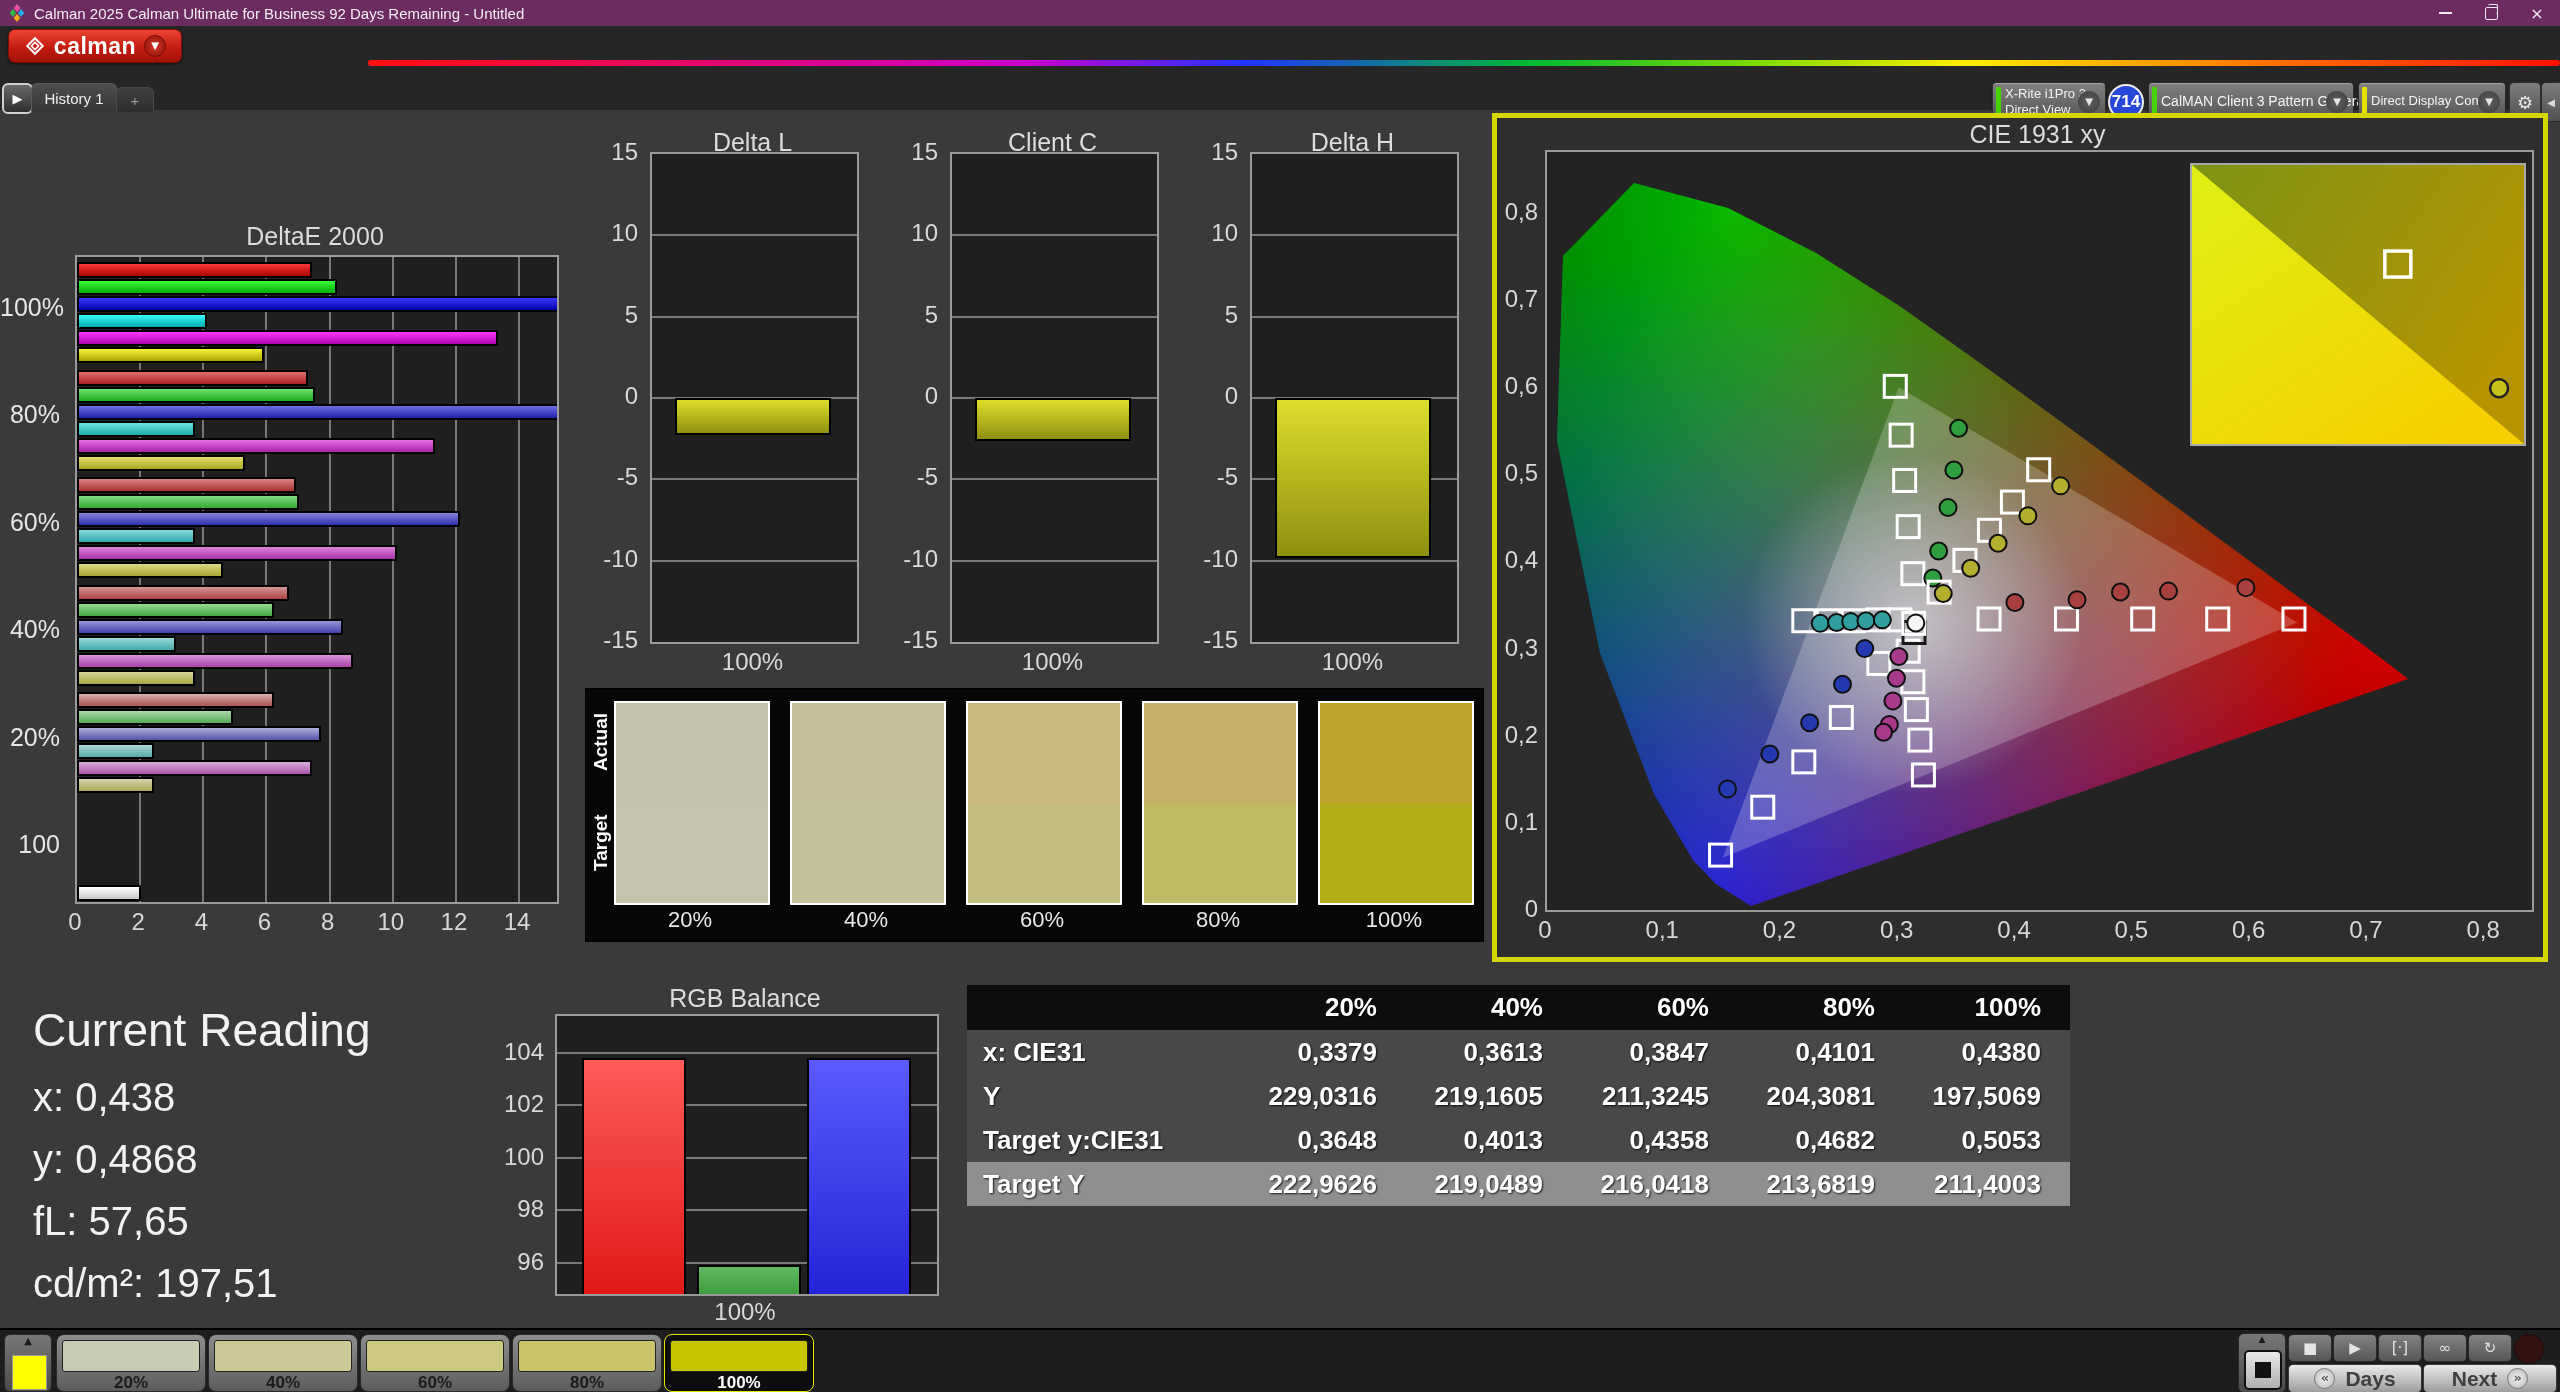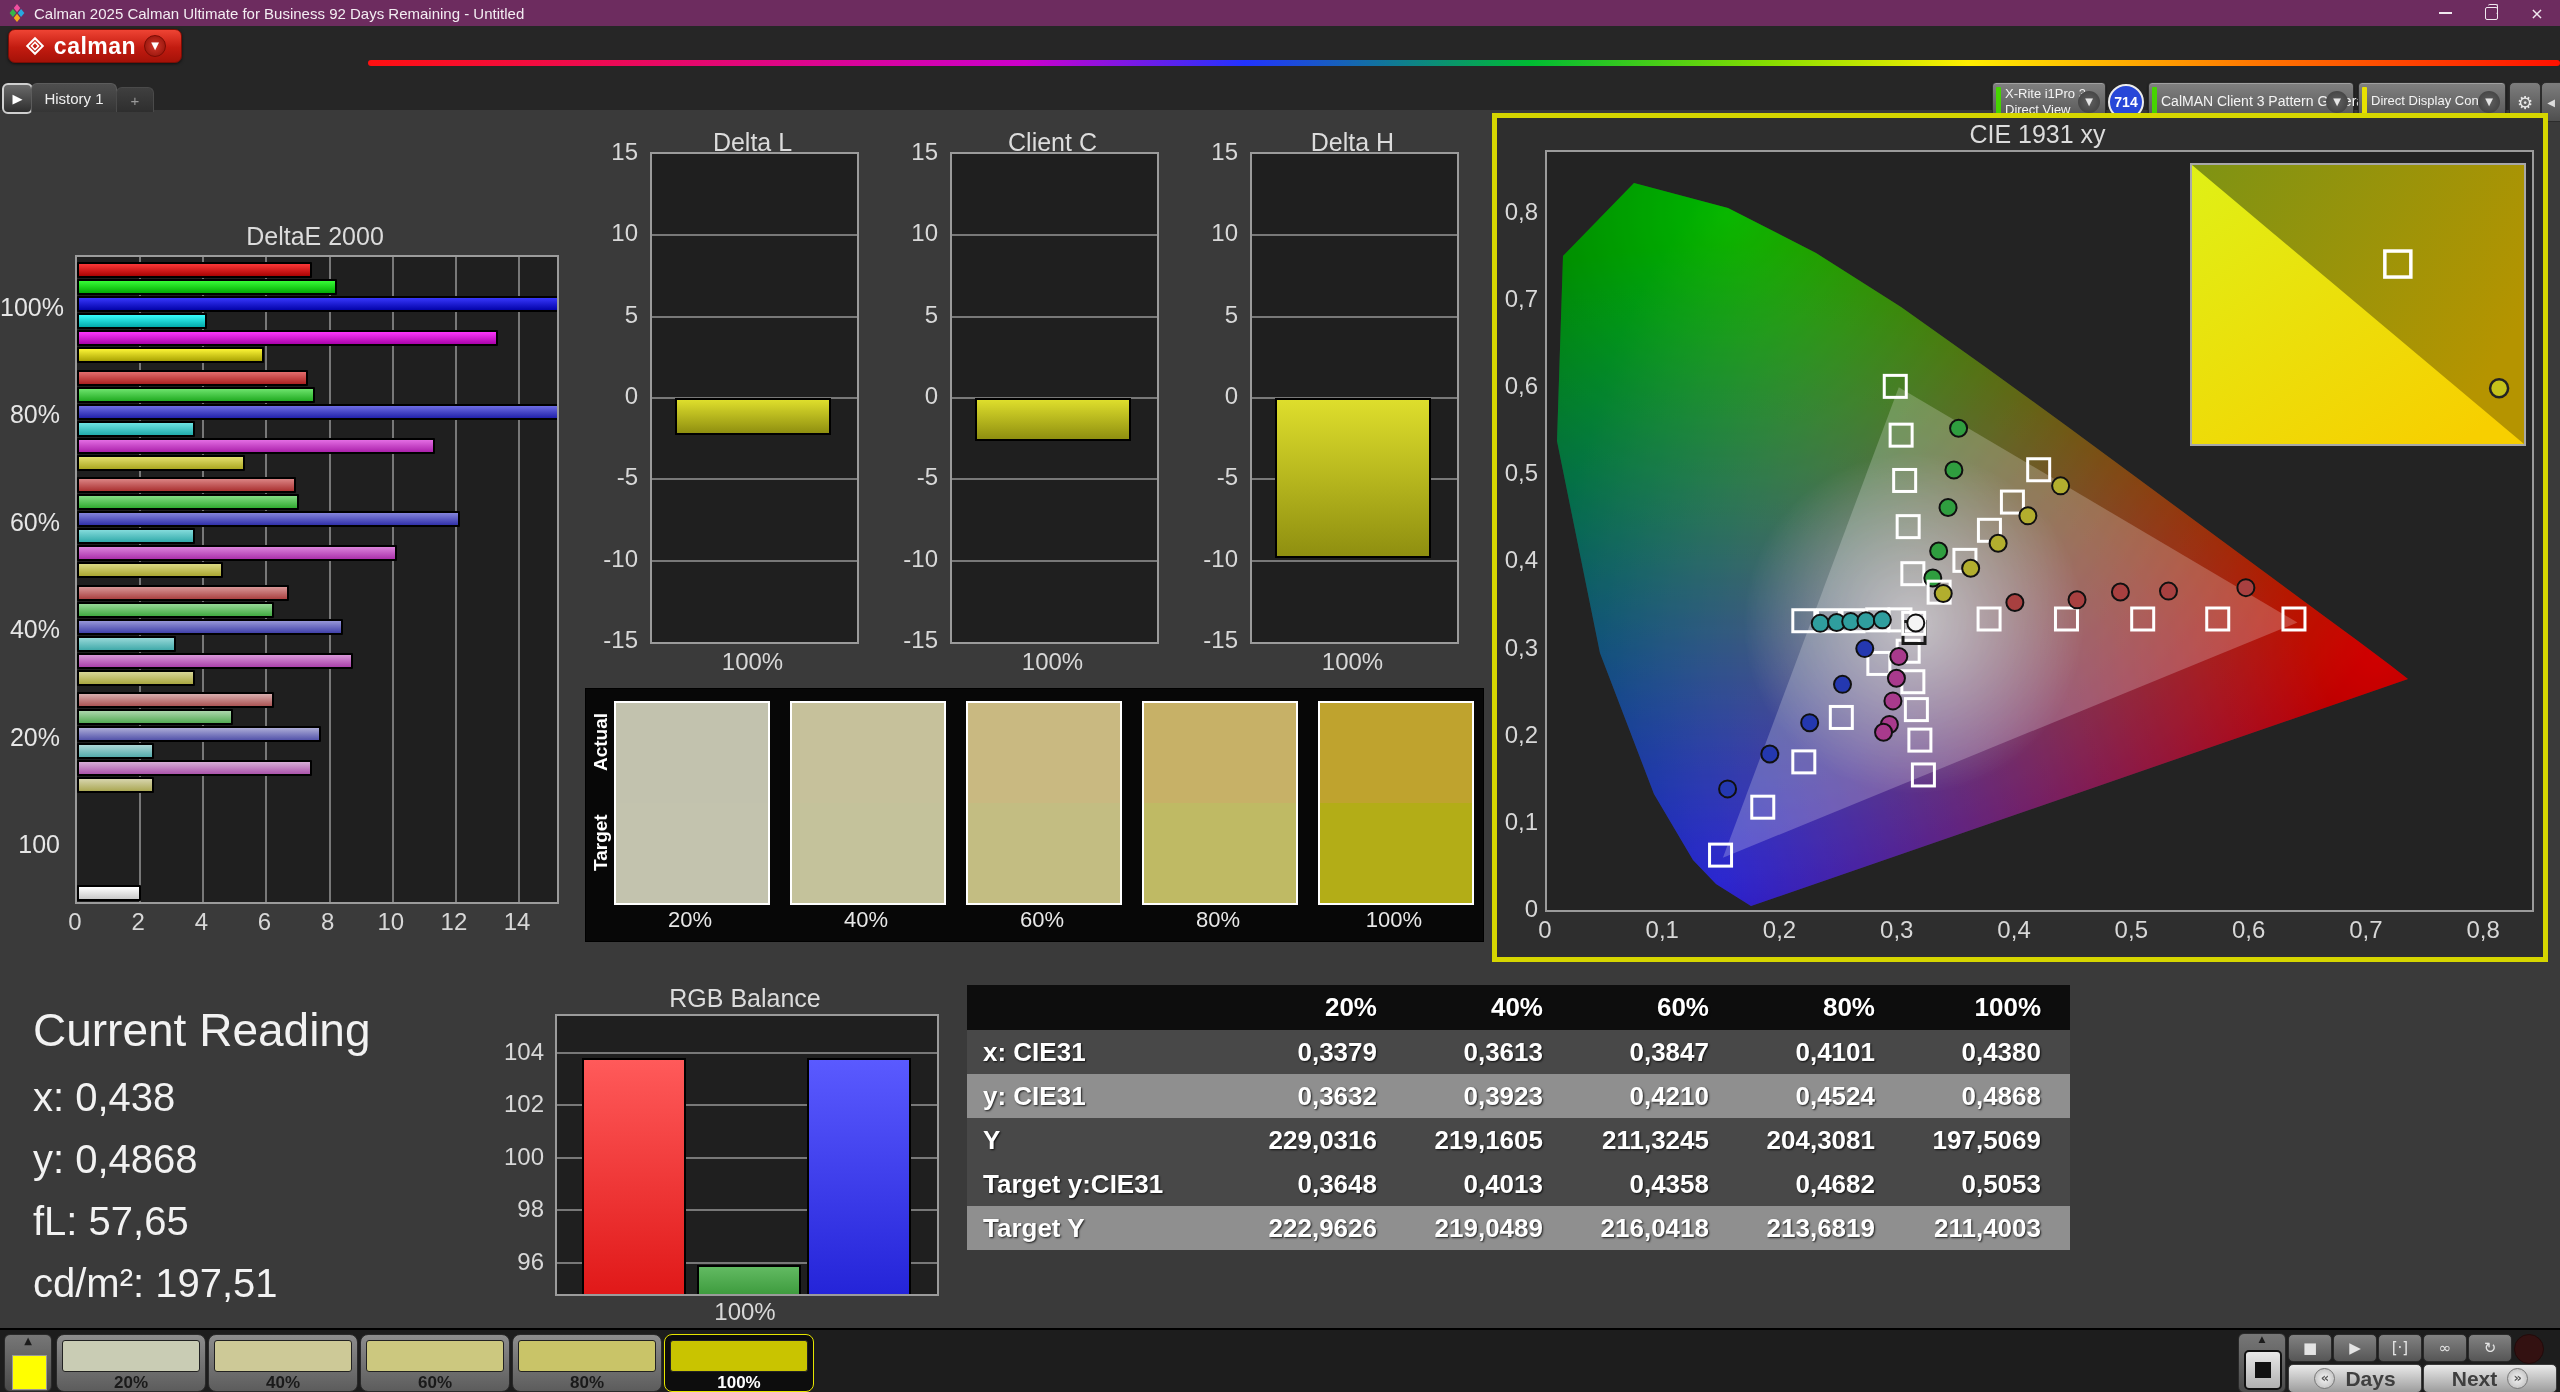--- a/index.html
+++ b/index.html
@@ -38,21 +38,21 @@
      display:flex;align-items:center;justify-content:center;font-size:15px;color:#9a9a9a;}
   .dd{background:linear-gradient(180deg,#818181,#525252);border:1px solid #2c2c2c;border-radius:4px;
       box-shadow:inset 0 1px 0 rgba(255,255,255,.25),0 1px 2px rgba(0,0,0,.5);color:#f4f4f4;}
   .dd .accent{position:absolute;left:3px;top:4px;bottom:4px;width:5px;border-radius:1px;}
   .dd .chev{position:absolute;right:5px;top:50%;transform:translateY(-50%);width:22px;height:22px;border-radius:50%;
       background:radial-gradient(#606060,#3c3c3c);color:#e6e6e6;font-size:10px;line-height:22px;text-align:center;}
   #meter-dd{left:1992px;top:56px;width:112px;height:38px;}
   #meter-dd .l1{position:absolute;left:12px;top:3px;font-size:13px;}
   #meter-dd .l2{position:absolute;left:12px;top:19px;font-size:13px;}
   #meter-badge{left:2108px;top:58px;width:32px;height:32px;border-radius:50%;background:#2747d8;border:2px solid #ececec;
-      color:#fff;font-size:14px;font-weight:bold;display:flex;align-items:center;justify-content:center;}
+      color:#fff;font-size:17px;font-weight:bold;display:flex;align-items:center;justify-content:center;}
   #pgen-dd{left:2148px;top:56px;width:204px;height:38px;}
   #pgen-dd .l1{position:absolute;left:12px;top:10px;font-size:14px;white-space:nowrap;}
   #disp-dd{left:2358px;top:56px;width:146px;height:38px;}
   #disp-dd .l1{position:absolute;left:12px;top:10px;font-size:13px;white-space:nowrap;}
   #gear-btn{left:2509px;top:56px;width:30px;height:38px;border-radius:5px;background:linear-gradient(180deg,#7d7d7d,#4f4f4f);
       border:1px solid #2c2c2c;color:#e8e8e8;font-size:18px;display:flex;align-items:center;justify-content:center;}
   #collapse-btn{left:2541px;top:56px;width:18px;height:38px;border-radius:5px 0 0 5px;background:linear-gradient(180deg,#7d7d7d,#4f4f4f);
       border:1px solid #2c2c2c;color:#ddd;font-size:10px;display:flex;align-items:center;justify-content:center;}
 
   
@@ -533,28 +533,20 @@
         <div class="tcell val">100%</div>
       </div>
       <div class="trow dark">
         <div class="tcell lab">x: CIE31</div>
         <div class="tcell val">0,3379</div>
         <div class="tcell val">0,3613</div>
         <div class="tcell val">0,3847</div>
         <div class="tcell val">0,4101</div>
         <div class="tcell val">0,4380</div>
       </div>
-      <div class="trow light">
-        <div class="tcell lab">y: CIE31</div>
-        <div class="tcell val">0,3632</div>
-        <div class="tcell val">0,3923</div>
-        <div class="tcell val">0,4210</div>
-        <div class="tcell val">0,4524</div>
-        <div class="tcell val">0,4868</div>
-      </div>
       <div class="trow dark">
         <div class="tcell lab">Y</div>
         <div class="tcell val">229,0316</div>
         <div class="tcell val">219,1605</div>
         <div class="tcell val">211,3245</div>
         <div class="tcell val">204,3081</div>
         <div class="tcell val">197,5069</div>
       </div>
       <div class="trow dark">
         <div class="tcell lab">Target y:CIE31</div>

